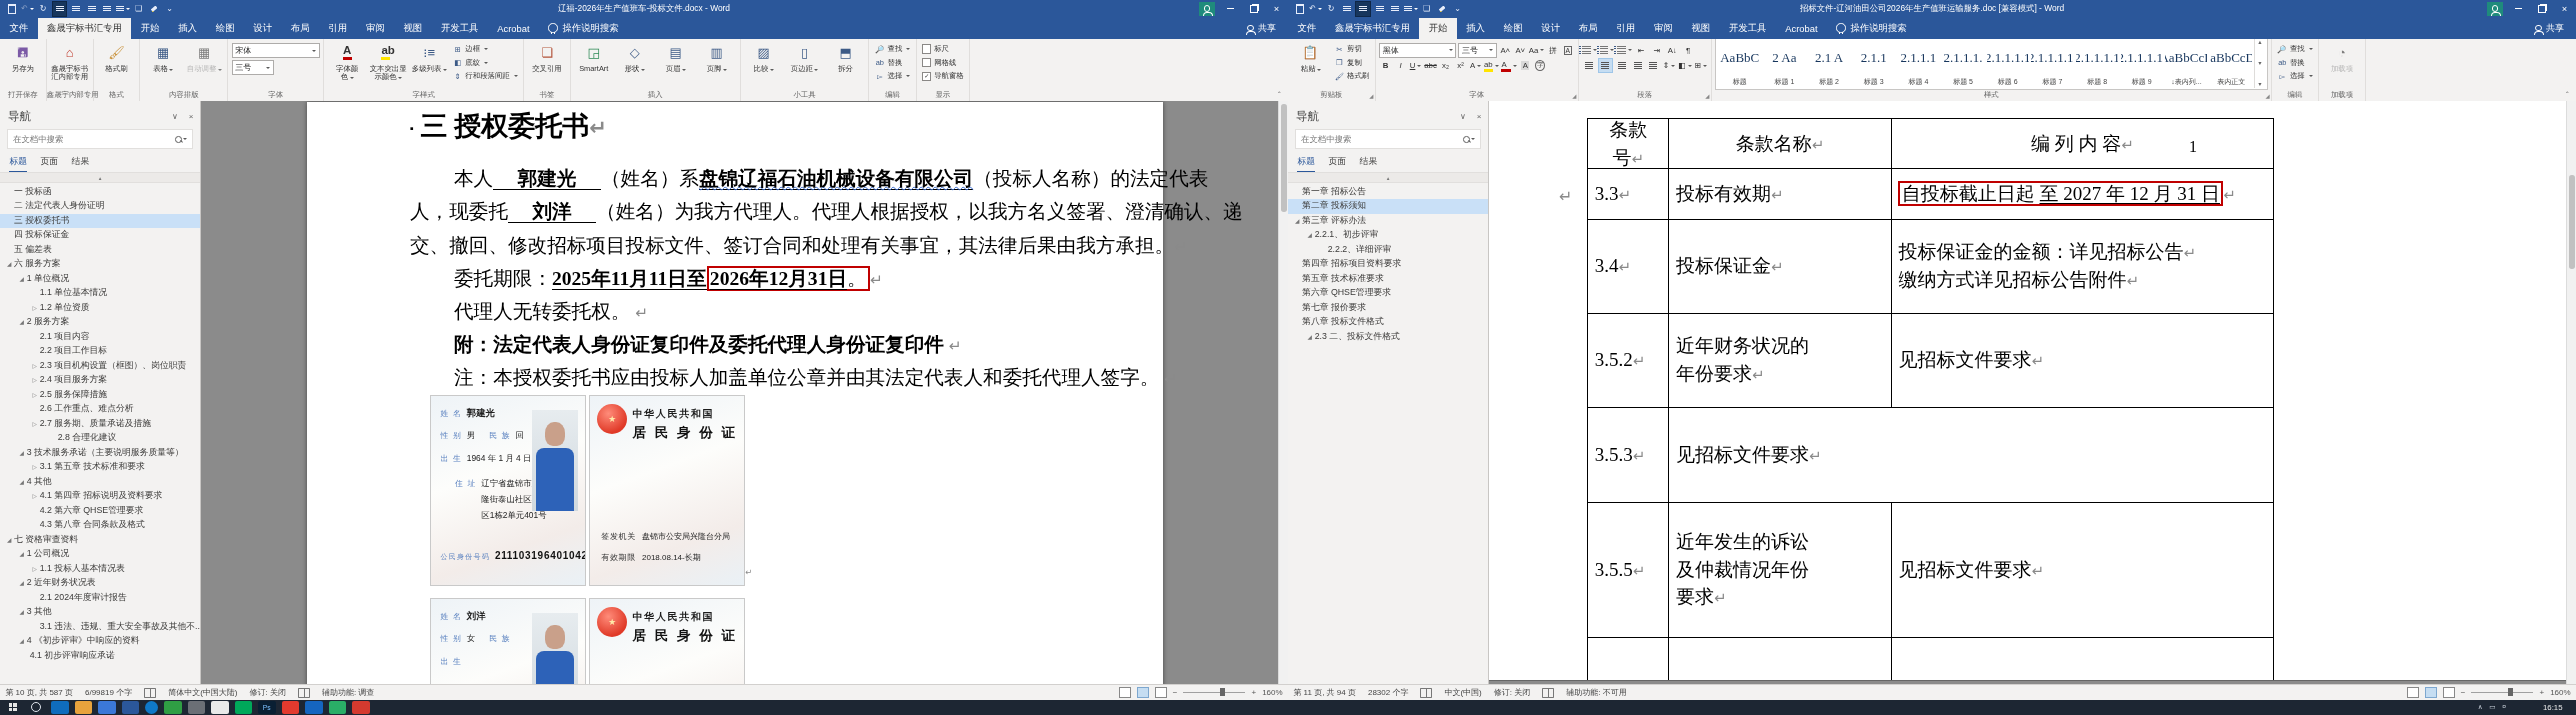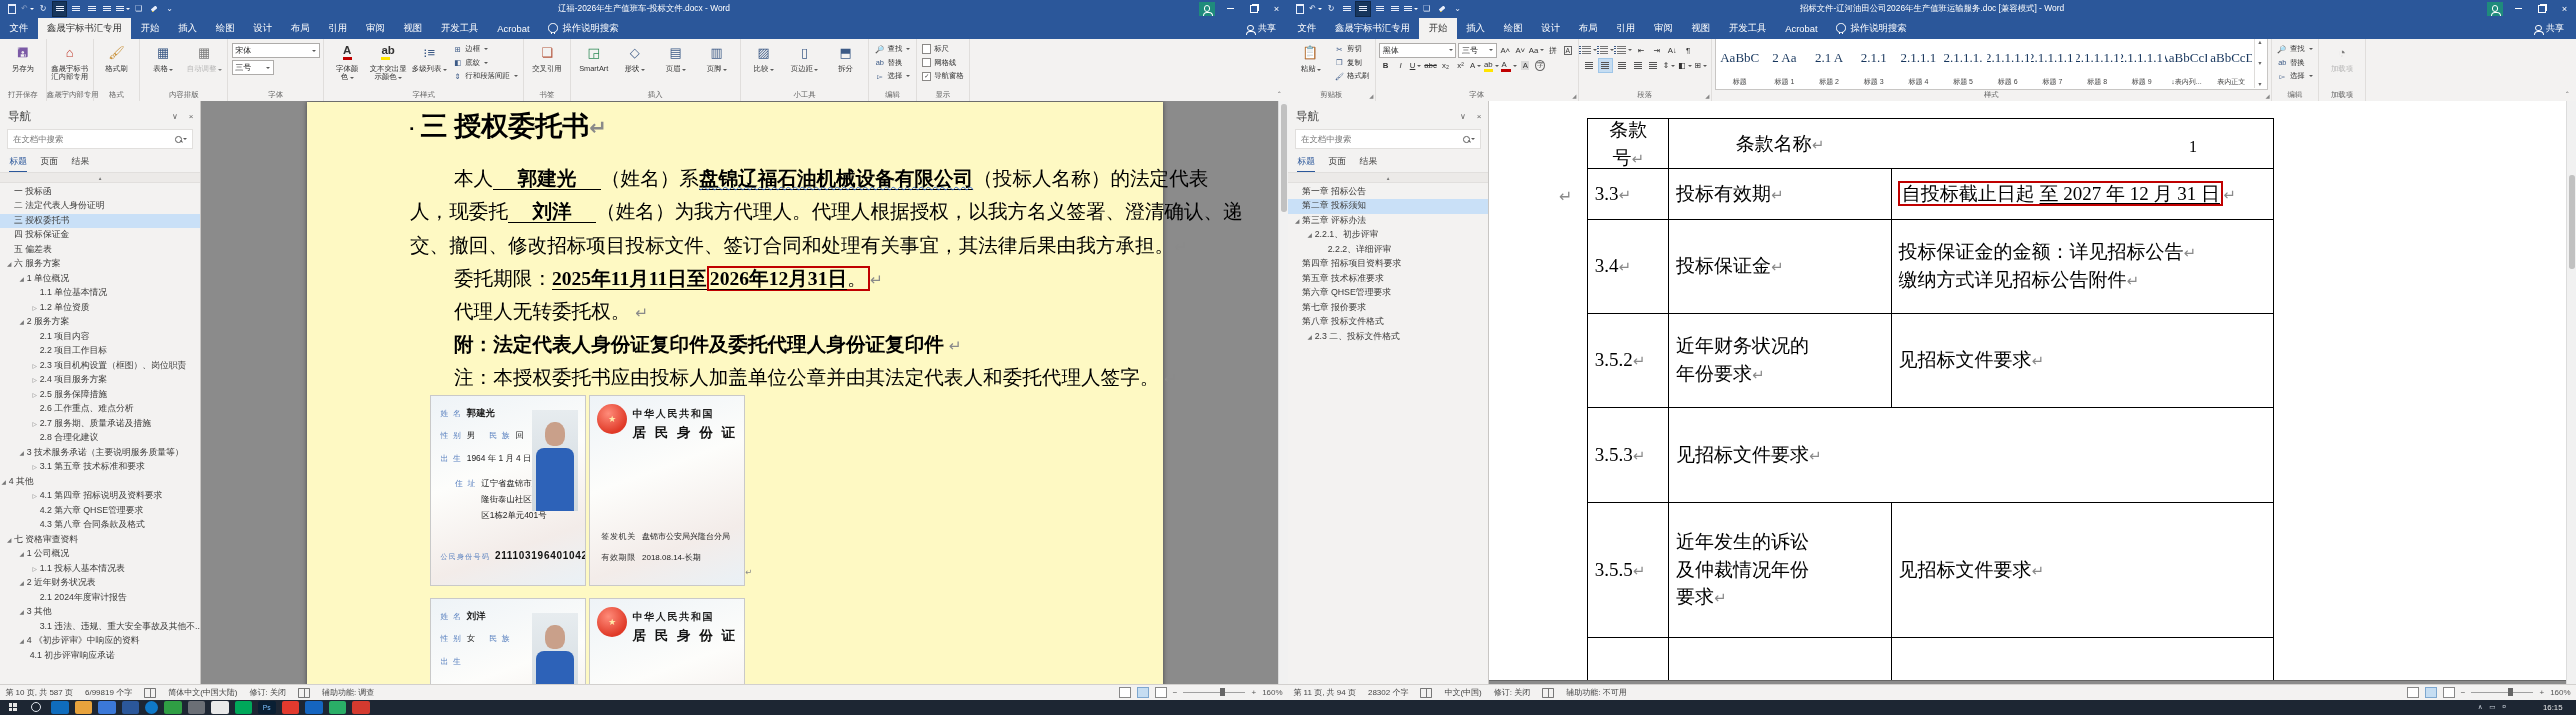--- a/index.html
+++ b/index.html
@@ -72,21 +72,21 @@
   .ntab.active{color:#2b579a;border-bottom:1.7px solid #2b579a}
   .nstrip{height:8.8px;background:#eceae8;border-bottom:0.7px solid #e1dfdd;display:flex;align-items:center;justify-content:center;color:#777;font-size:5.4px}
   .nlist{font-size:8.8px;color:#3b3a39;padding-top:1.3px}
   .nitem{height:14.5px;display:flex;align-items:center;white-space:nowrap;overflow:hidden}
   .nitem.sel{background:#c9e0f7}
   .nitem .tri{width:7.4px;font-size:5.7px;color:#777;text-align:center;flex:none;margin-right:1.3px}
   
   .docarea{position:absolute;left:201px;top:101px;right:0;bottom:15px;background:#8b8b8b;overflow:hidden}
   .vscroll{position:absolute;right:0;top:0;bottom:0;width:8.8px;background:#f1f1f1;border-left:0.7px solid #dcdcdc}
   .vthumb{position:absolute;left:1.3px;width:6px;background:#c1c1c1;border-radius:2.7px}
-  .page{position:absolute;background:#fef9c3;box-shadow:0 0 4.7px rgba(0,0,0,.5)}
+  .page{position:absolute;background:#ffffff;box-shadow:0 0 4.7px rgba(0,0,0,.5)}
   .dline{position:absolute;white-space:nowrap;font-size:19.6px;color:#000;font-family:"Liberation Serif","DejaVu Serif",serif}
   .dhead{font-size:27px;font-weight:bold}
   .dhead .blt{font-size:10.8px;vertical-align:middle;margin-right:6.7px}
   .fill{font-weight:bold;border-bottom:1.3px solid #000}
   .spell{text-decoration:underline wavy #3a6fd8;text-decoration-thickness:1px;text-under​line-offset:4.7px}
   .bold{font-weight:bold}
   .pm{color:#8a8a8a;font-size:.78em;font-family:"DejaVu Sans",sans-serif}
   .redbox{border:2px solid #c00000;padding:0 1.3px}
   
   .idblock{position:absolute;display:flex;gap:3.4px}
@@ -424,33 +424,33 @@
           <span>2.5 服务保障措施</span>
         </div>
         <div class="nitem" style="padding-left: 31px;">
           <span class="tri"></span>
           <span>2.6 工作重点、难点分析</span>
         </div>
         <div class="nitem" style="padding-left: 31px;">
           <span class="tri">▷</span>
           <span>2.7 服务期、质量承诺及措施</span>
         </div>
-        <div class="nitem" style="padding-left: 31px;">
+        <div class="nitem" style="padding-left: 49px;">
           <span class="tri"></span>
           <span>2.8 合理化建议</span>
         </div>
         <div class="nitem" style="padding-left: 18px;">
           <span class="tri">◢</span>
           <span>3 技术服务承诺（主要说明服务质量等）</span>
         </div>
         <div class="nitem" style="padding-left: 31px;">
           <span class="tri">▷</span>
           <span>3.1 第五章 技术标准和要求</span>
         </div>
-        <div class="nitem" style="">
+        <div class="nitem" style="padding-left: 18px;">
           <span class="tri">◢</span>
           <span>4 其他</span>
         </div>
         <div class="nitem" style="padding-left: 31px;">
           <span class="tri">▷</span>
           <span>4.1 第四章 招标说明及资料要求</span>
         </div>
         <div class="nitem" style="padding-left: 31px;">
           <span class="tri"></span>
           <span>4.2 第六章 QHSE管理要求</span>
@@ -1013,20 +1013,23 @@
     <div class="dline pm" style="left:70px;top:86px;font-size:16px">↵</div>
     <div class="rtable" id="R-table" style="left: 98px; top: 17px; width: 685px; height: 561px;">
         <div class="trow thdr" style="top: 0px; height: 49px;">
           <div class="tcell c1">
             <div>条款</div>
             <div><span>号</span><span class="pm">↵</span></div>
           </div>
           <div class="tcell c2">
             <div><span>条款名称</span><span class="pm">↵</span></div>
           </div>
+          <div class="tcell c3">
+            <div><span>编  列  内  容</span><span class="pm">↵</span></div>
+          </div>
         </div>
         <div class="trow" style="top: 49px; height: 51px;">
           <div class="tcell c1">
             <div><span>3.3</span><span class="pm">↵</span></div>
           </div>
           <div class="tcell c2">
             <div><span>投标有效期</span><span class="pm">↵</span></div>
           </div>
           <div class="tcell c3">
             <div><span class="redbox"><span>自投标截止日起 </span><span style="text-decoration: underline; text-underline-offset: 3.4px;">至 2027 年 12 月 31 日</span></span><span class="pm">↵</span></div>

